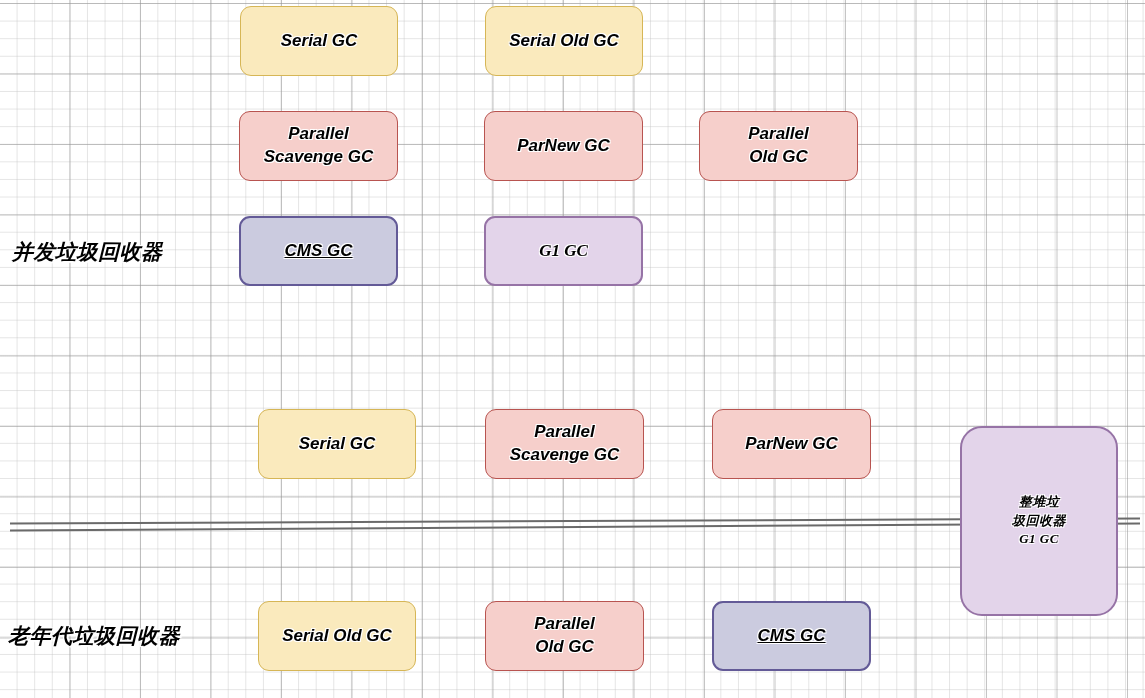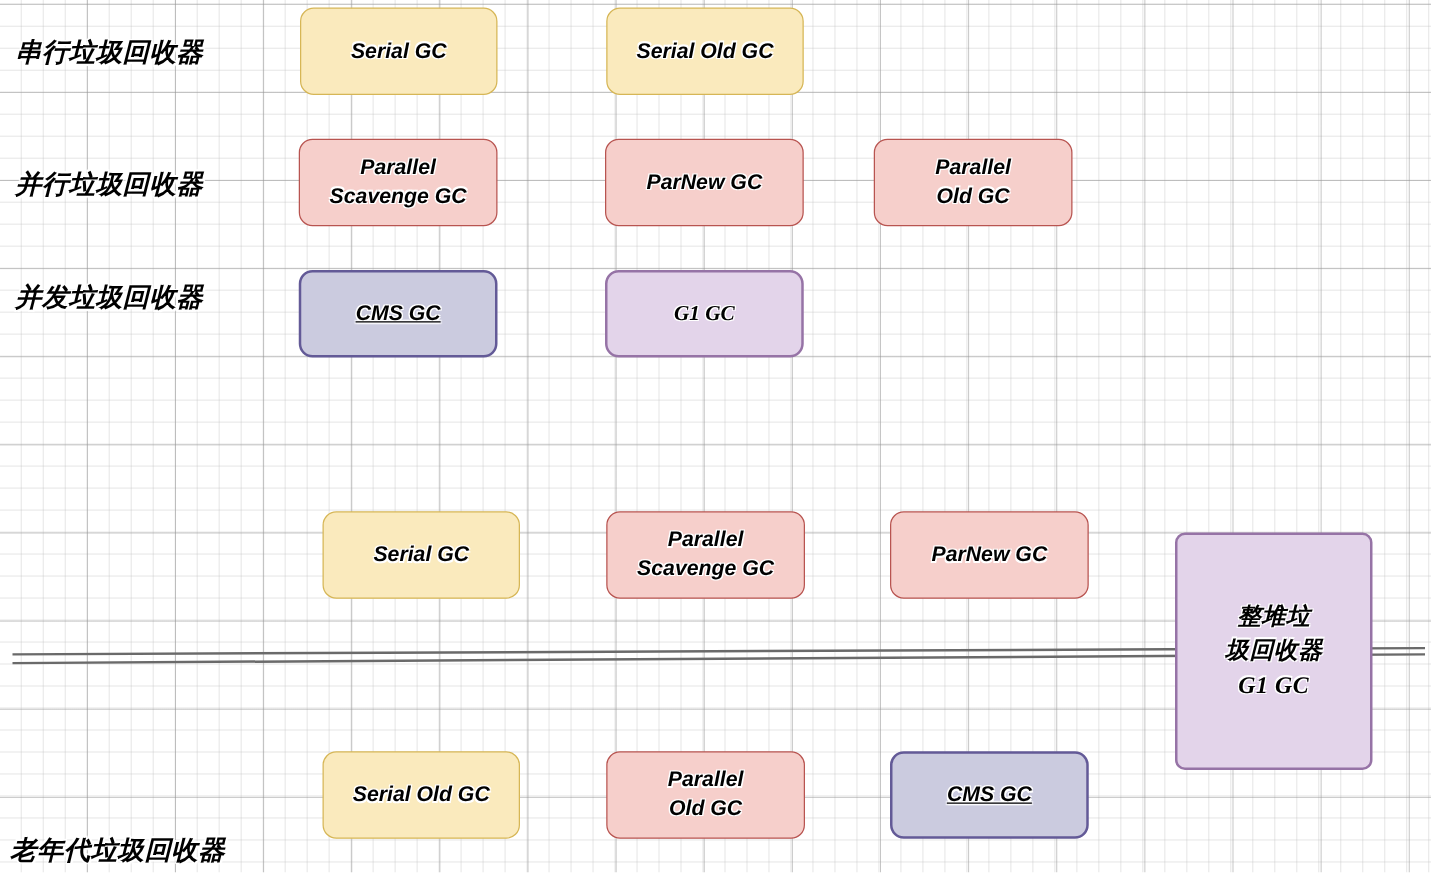--- a/index.html
+++ b/index.html
@@ -74,58 +74,57 @@
       -1px -1px 0 #ffffff;
     white-space: pre-line;
   }
 
   .node.yellow { background: #faeabd; border-color: #d6b656; }
   .node.pink   { background: #f6cfcb; border-color: #b85450; }
   .node.blue   { background: #cbcbdf; border-color: #635a97; border-width: 2px; text-decoration: underline; }
   .node.purple { background: #e3d4ea; border-color: #9673a6; border-width: 2px; font-family: Liberation Serif, serif; }
 
   .node.big {
-    border-radius: 8px;
-    font-size: 19px;
+    border-radius: 22px;
+    font-size: 13px;
     line-height: 1.45;
     letter-spacing: 0.5px;
+    margin-left: 20px;
   }
 
   
   .divider {
     position: absolute;
     left: 0;
     top: 490px;
     width: 1145px;
     height: 60px;
     pointer-events: none;
   }
 </style>
 </head>
 <body>
 
 <div id="canvas">
 
-  <div class="row-label" style="left:12px; top:28px;">串行垃圾回收器</div>
 
   <div class="node yellow" style="left:240px; top:6px; width:158px; height:70px;">Serial GC</div>
 
   <div class="node yellow" style="left:485px; top:6px; width:158px; height:70px;">Serial Old GC</div>
 
-  <div class="row-label" style="left:12px; top:133px;">并行垃圾回收器</div>
 
   <div class="node pink" style="left:239px; top:111px; width:159px; height:70px;">Parallel
 Scavenge GC</div>
 
   <div class="node pink" style="left:484px; top:111px; width:159px; height:70px;">ParNew GC</div>
 
   <div class="node pink" style="left:699px; top:111px; width:159px; height:70px;">Parallel
 Old GC</div>
 
-  <div class="row-label" style="left:12px; top:224px;">并发垃圾回收器</div>
+  <div class="row-label" style="left:12px; top:238px;">并发垃圾回收器</div>
 
   <div class="node blue" style="left:239px; top:216px; width:159px; height:70px;">CMS GC</div>
 
   <div class="node purple" style="left:484px; top:216px; width:159px; height:70px;">G1 GC</div>
 
 
   <div class="node yellow" style="left:258px; top:409px; width:158px; height:70px;">Serial GC</div>
 
   <div class="node pink" style="left:485px; top:409px; width:159px; height:70px;">Parallel
 Scavenge GC</div>
@@ -134,21 +133,21 @@
 
   <svg class="divider" viewBox="0 0 1145 60" preserveAspectRatio="none">
     <line x1="10" y1="33.5" x2="1140" y2="28.5" stroke="#6a6a6a" stroke-width="2"></line>
     <line x1="10" y1="40.5" x2="1140" y2="33.5" stroke="#6a6a6a" stroke-width="2"></line>
   </svg>
 
   <div class="node purple big" style="left:940px; top:426px; width:158px; height:190px;">整堆垃
 圾回收器
 G1 GC</div>
 
-  <div class="row-label" style="left:8px; top:622px;margin-top:44px;">老年代垃圾回收器</div>
+  <div class="row-label" style="left:8px; top:622px;">老年代垃圾回收器</div>
 
   <div class="node yellow" style="left:258px; top:601px; width:158px; height:70px;">Serial Old GC</div>
 
   <div class="node pink" style="left:485px; top:601px; width:159px; height:70px;">Parallel
 Old GC</div>
 
   <div class="node blue" style="left:712px; top:601px; width:159px; height:70px;">CMS GC</div>
 
 </div>
 

